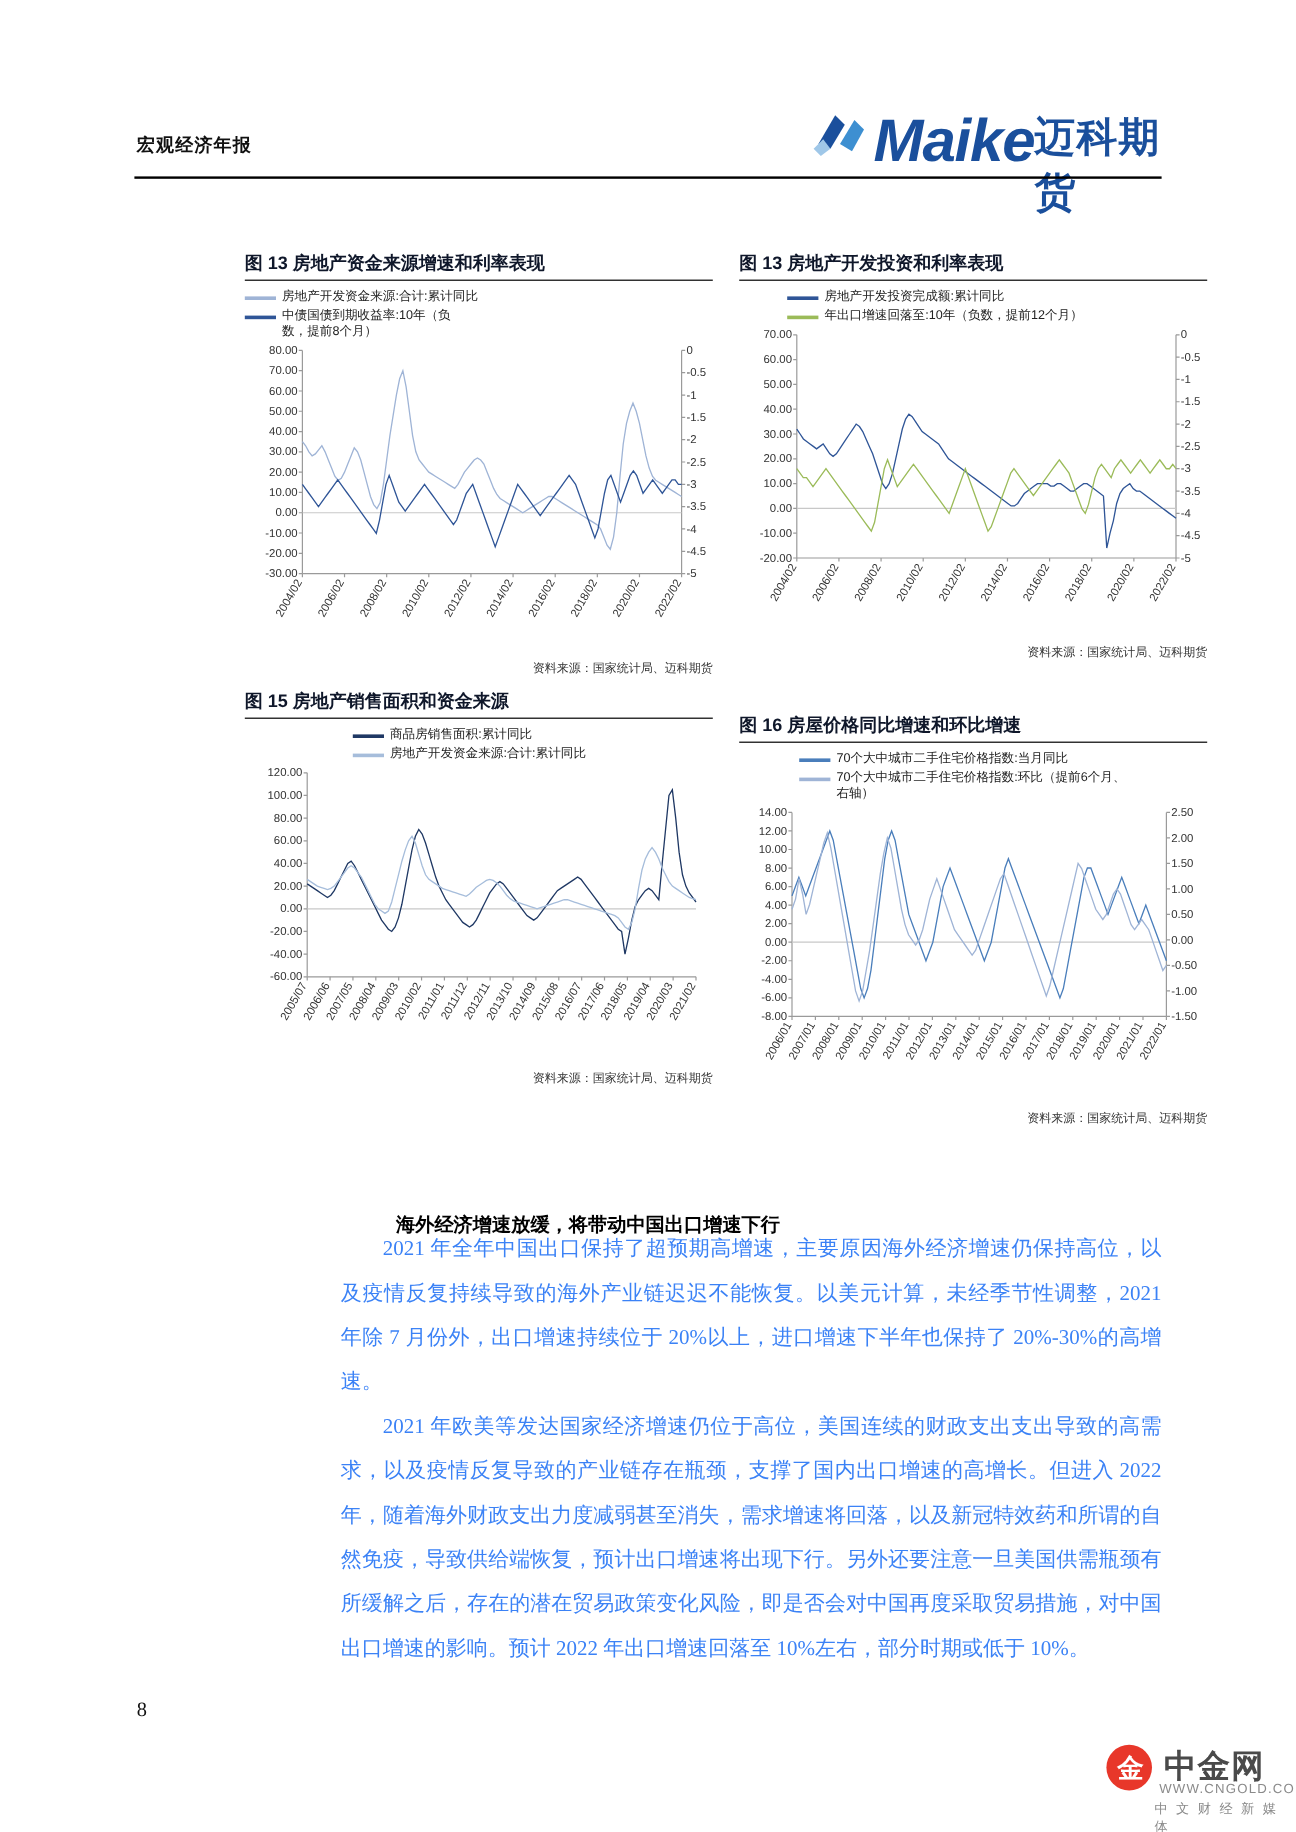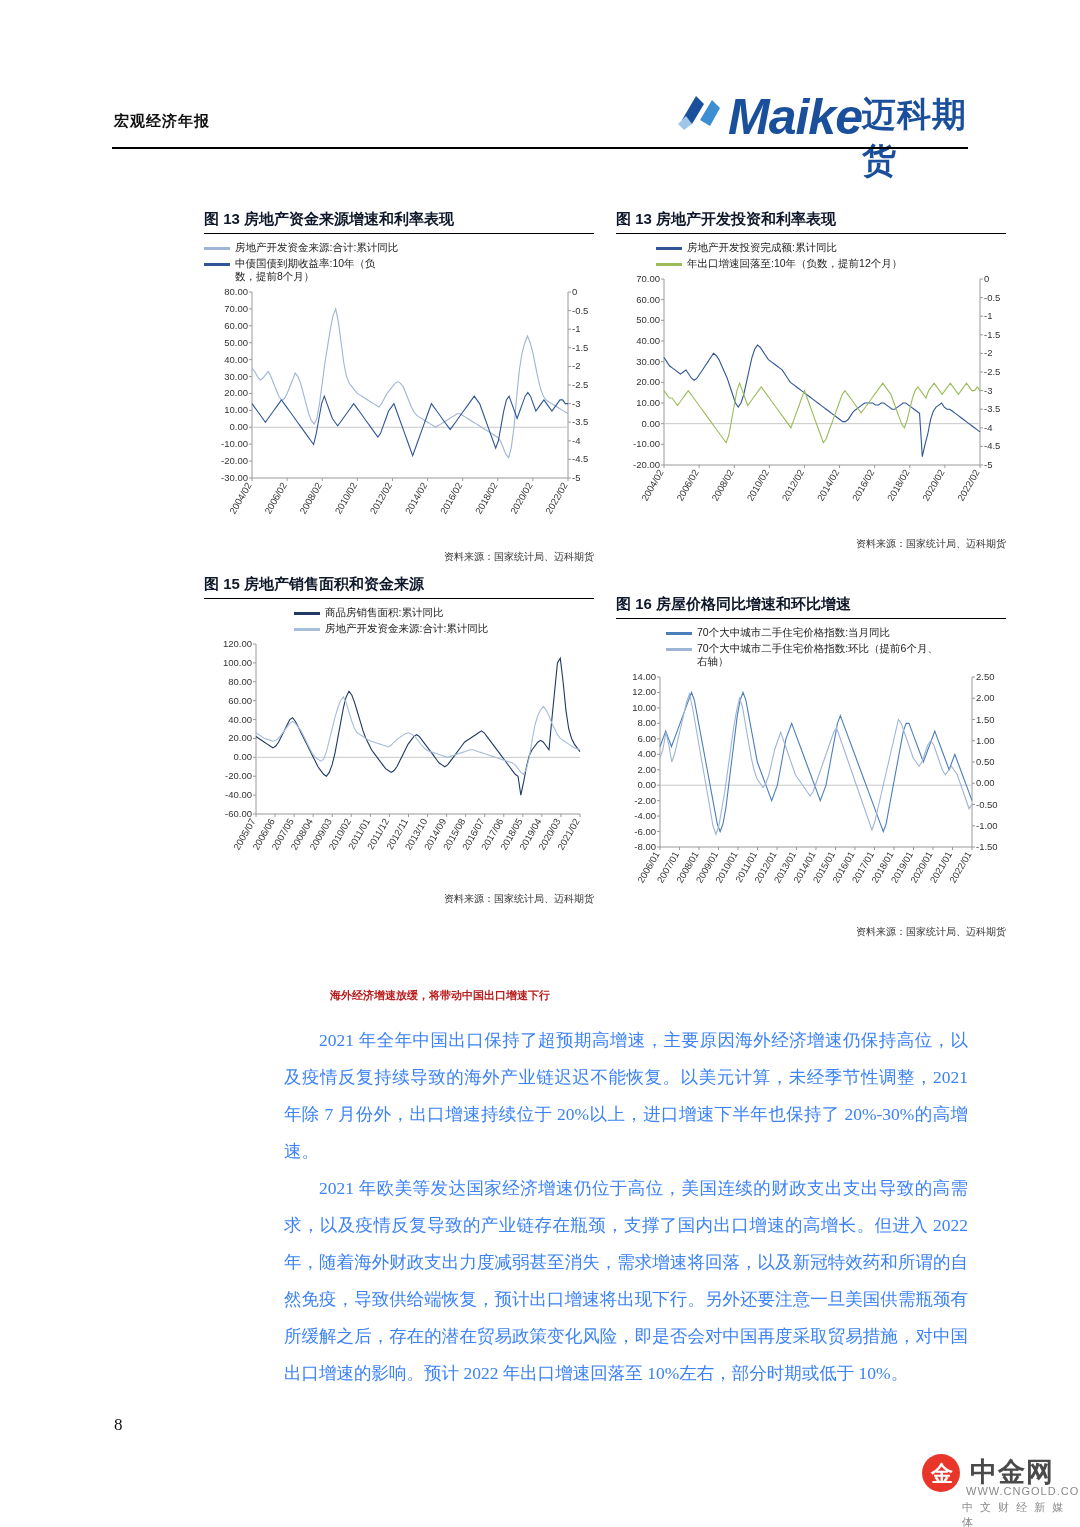--- a/index.html
+++ b/index.html
@@ -64,23 +64,23 @@
   }
   .legend-label{max-width:300px;}
   .plot{position:relative;margin-top:2px;text-align:center;}
   .source{
     font-family:"Liberation Sans", sans-serif;
     font-size:10px;color:#333;margin-top:4px;text-align:right;
   }
 
   
   .section-head{
-    position:absolute;left:330px;top:988px;
-    font-family:"Liberation Sans", sans-serif;
-    font-weight:bold;font-size:11px;color:#b91c1c;
+    position:absolute;left:330px;top:1011px;
+    font-family:"Liberation Sans", sans-serif;
+    font-weight:bold;font-size:16px;color:#000000;
   }
   .para{
     position:absolute;
     font-size:17.5px;line-height:37px;color:#3b82f6;
     text-align:justify;
     font-family:"Liberation Serif", serif;
   }
   .para p{margin:0;text-indent:2em;}
   .page-number{
     position:absolute;left:114px;top:1415px;

